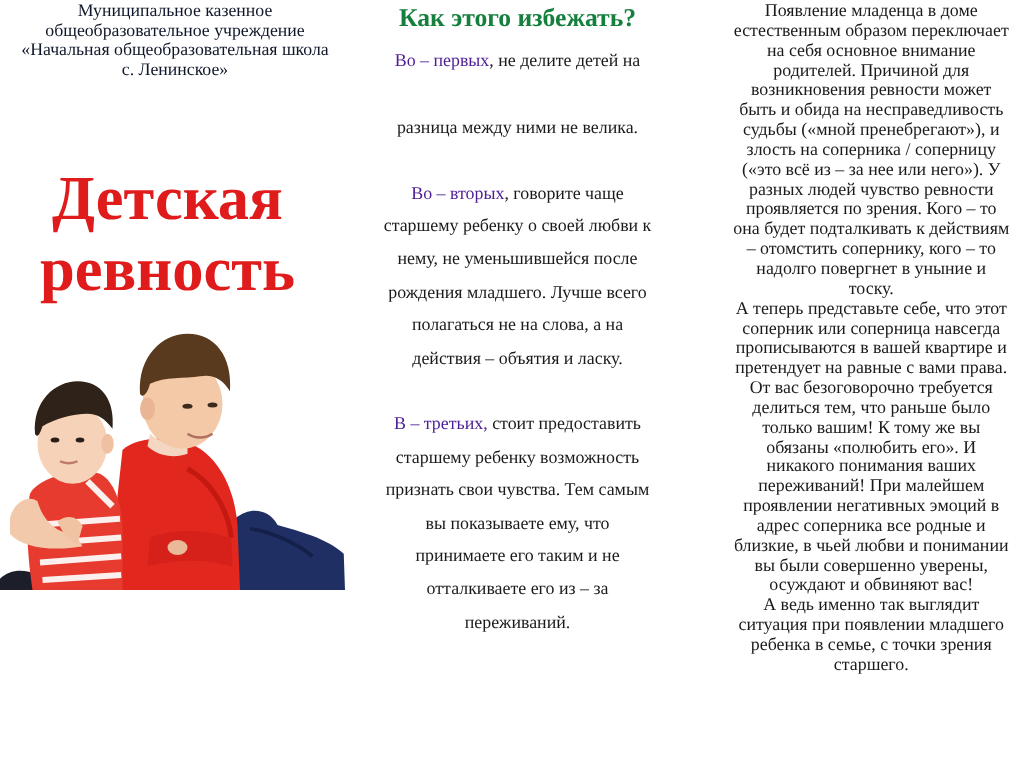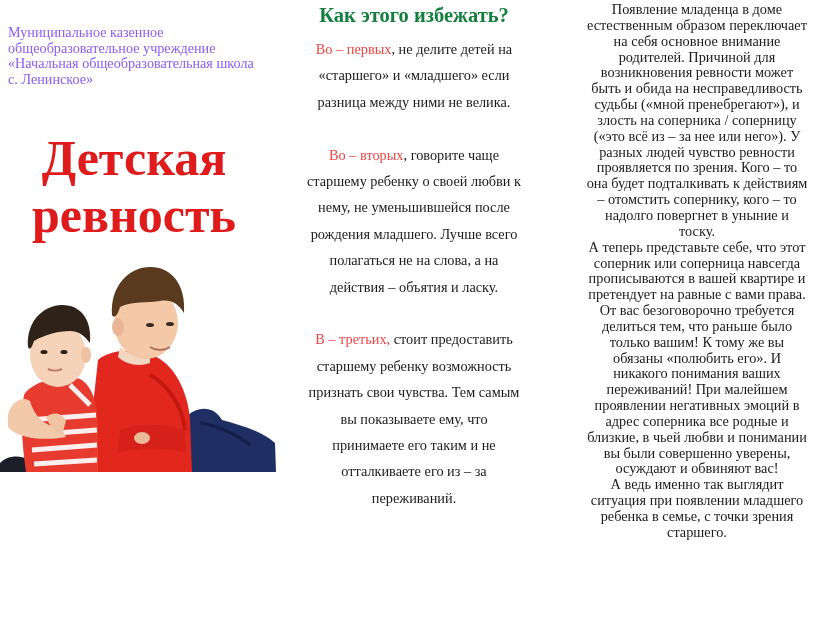--- a/index.html
+++ b/index.html
@@ -7,21 +7,21 @@
       width: 816px; height: 622px; background: #ffffff; overflow: hidden;
       font-family: "Liberation Serif", "DejaVu Serif", serif;
       color: #1a1a1a;
     }
     .page { position: relative; width: 816px; height: 622px; }
 
     
     .col1 { position: absolute; left: 0; top: 0; width: 280px; height: 622px; }
     .school {
       position: absolute; left: 8px; top: 2px; width: 264px;
-      font-size: 14.2px; line-height: 15.5px; color: #8b5cf6; margin-top: 23px;
+      text-align: center; font-size: 14.2px; line-height: 15.5px; color: #0f172a;
     }
     .big-title {
       position: absolute; left: 0; top: 130px; width: 268px;
       text-align: center; color: #e01b1b;
       font-size: 50px; line-height: 57px; font-weight: bold;
     }
     .photo {
       position: absolute; left: 0; top: 255px; width: 278px; height: 217px;
       overflow: hidden; background: #ffffff;
     }
@@ -31,21 +31,21 @@
     .col2-heading {
       position: absolute; left: 0; top: 3px; width: 248px;
       font-size: 20.5px; line-height: 24px; color: #15803d;
     }
     .col2-body {
       position: absolute; left: 0; top: 36px; width: 248px;
       font-size: 14.3px; line-height: 26.4px; color: #1a1a1a;
     }
     .col2-body p { margin: 0; }
     .col2-body .gap { height: 26.4px; }
-    .lead { color: #ef4444; }
+    .lead { color: #4c1d95; }
 
     
     .col3 {
       position: absolute; left: 564px; top: 2px; width: 266px;
       text-align: center; font-size: 14.3px; line-height: 15.85px; color: #1a1a1a;
     }
     .col3 p { margin: 0; }
   </style>
 </head>
 <body>
@@ -111,21 +111,21 @@
         <path d="M48 114 C52 116 58 116 62 114" stroke="#c07a6a" stroke-width="2" fill="none"></path>
       </svg>
     </div>
   </div>
 
   <div class="col2">
     <h2 class="col2-heading">Как этого избежать?</h2>
     <div class="col2-body">
       <p>
         <span class="lead">Во – первых</span><span>,  не делите детей на</span><br>
-        <span>«старшего» и «младшего» если</span><br>
+        <br>
         <span>разница между ними не велика.</span>
       </p>
       <div class="gap"></div>
       <p>
         <span class="lead">Во – вторых</span><span>, говорите чаще</span><br>
         <span>старшему ребенку о своей любви к</span><br>
         <span>нему, не уменьшившейся после</span><br>
         <span>рождения младшего. Лучше всего</span><br>
         <span>полагаться не на слова, а на</span><br>
         <span>действия – объятия и ласку.</span>

